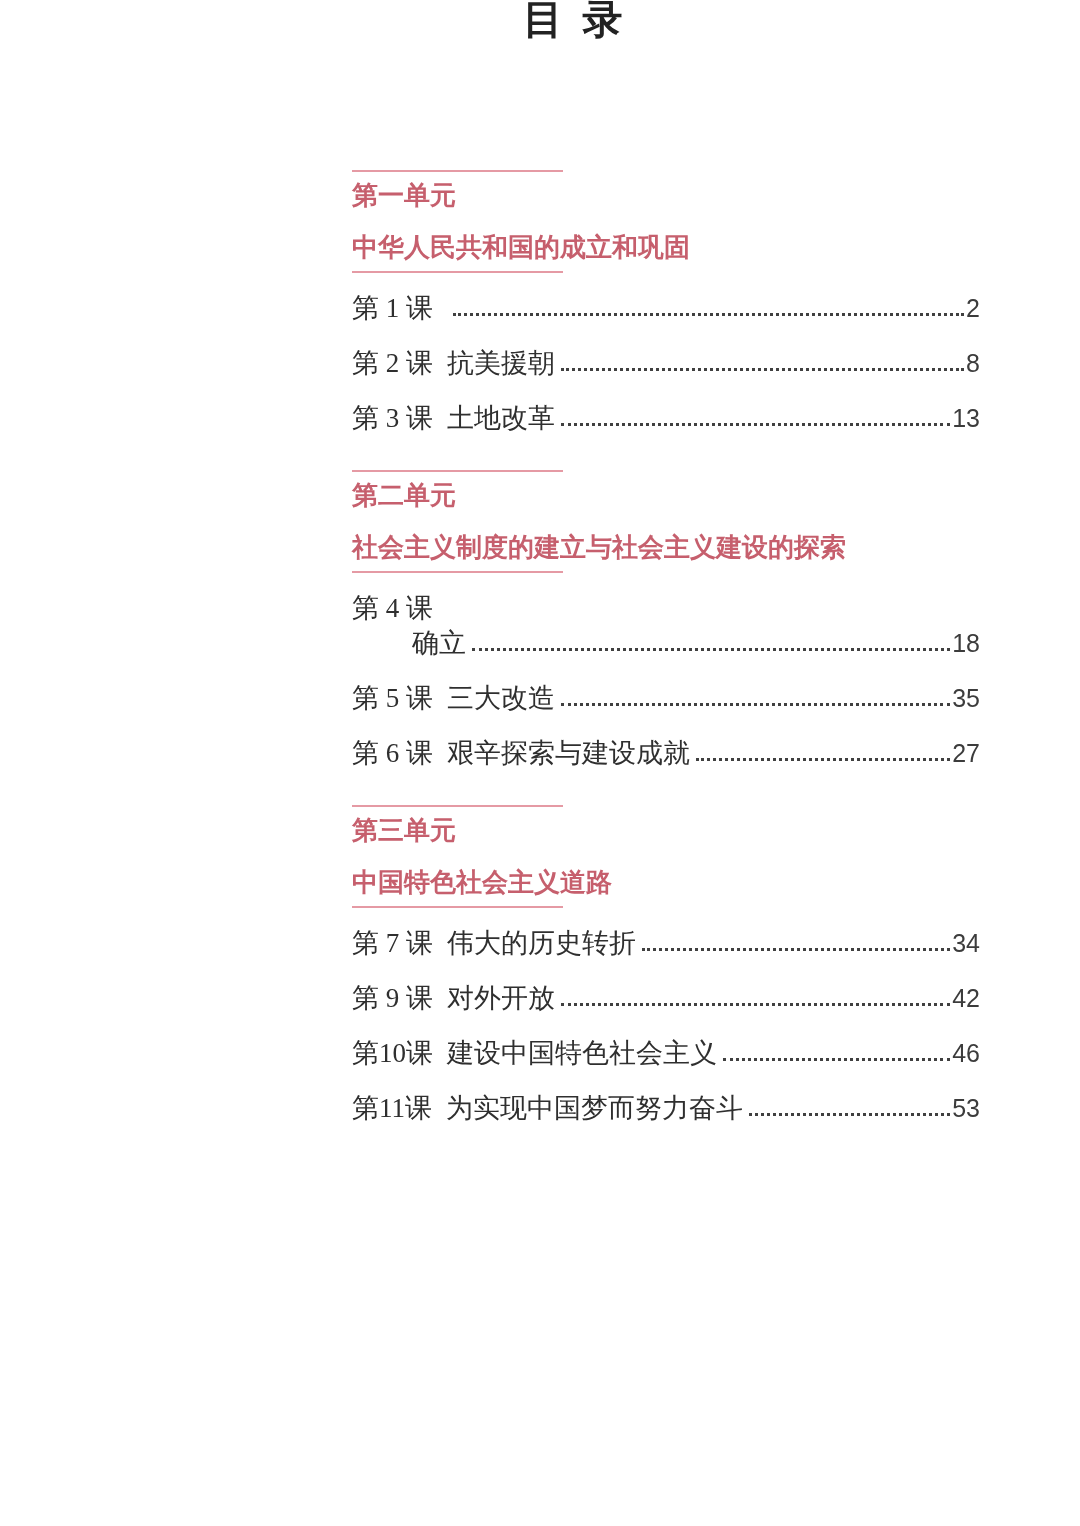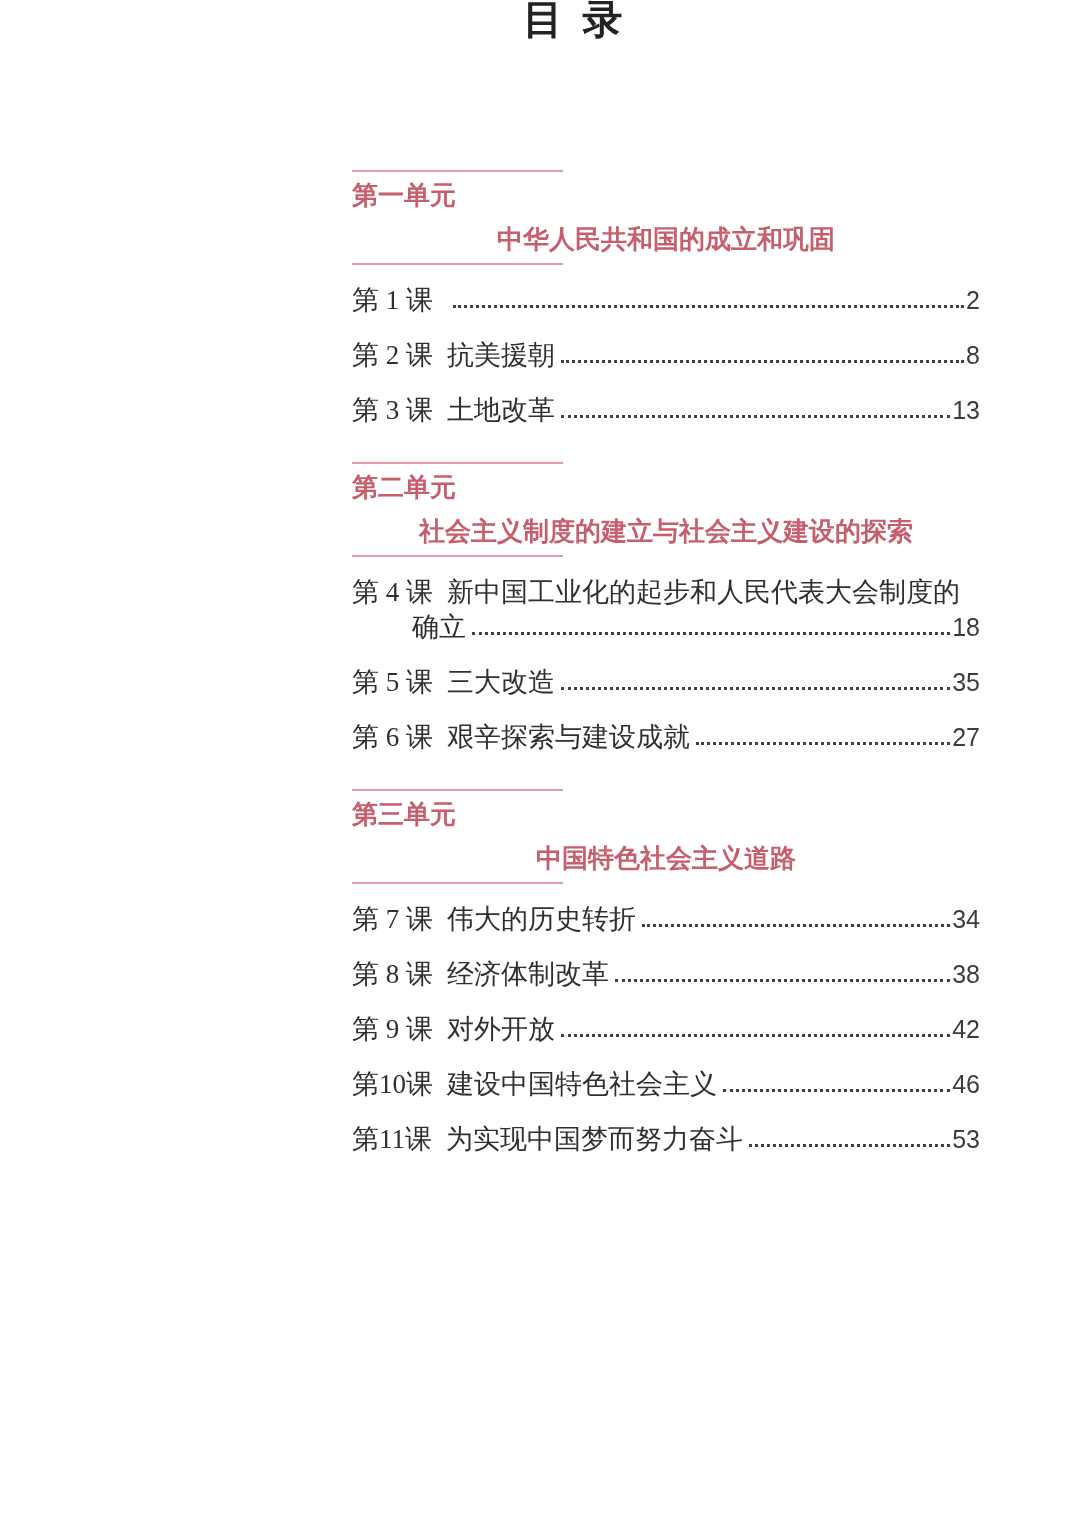--- a/index.html
+++ b/index.html
@@ -38,28 +38,27 @@
   }
   .unit-number {
     margin-top: 9px;
     font-family: "Liberation Sans", sans-serif;
     font-weight: bold;
     font-size: 26px;
     line-height: 28px;
     color: var(--accent-text);
   }
   .unit-title {
-    margin-top: 16px;
+    margin-top: 24px;
     font-family: "Liberation Sans", sans-serif;
     font-weight: bold;
     font-size: 26px;
     line-height: 28px;
     color: var(--accent-text);
     white-space: nowrap;
-    text-align: center;
   }
   .rule.bottom { margin-top: 10px; }
   .lessons { margin-top: 0; }
   .lesson, .lesson-row {
     display: flex;
     align-items: flex-end;
     font-size: 27px;
     line-height: 28px;
     color: var(--body-text);
   }
@@ -118,21 +117,20 @@
 
   <section class="unit">
     <div class="rule top"></div>
     <div class="unit-number">第二单元</div>
     <div class="unit-title">社会主义制度的建立与社会主义建设的探索</div>
     <div class="rule bottom"></div>
     <div class="lessons">
   <div class="lesson-group">
     <div class="lesson-row row1">
       <span class="lesson-label">第 4 课</span>
-      <span class="lesson-title">新中国工业化的起步和人民代表大会制度的</span>
     </div>
     <div class="lesson-row row2">
       <span class="lesson-title cont">确立</span>
       <span class="dots"></span>
       <span class="lesson-page">18</span>
     </div>
   </div>
 
   <div class="lesson">
     <span class="lesson-label">第 5 课</span>
@@ -156,26 +154,20 @@
     <div class="unit-title">中国特色社会主义道路</div>
     <div class="rule bottom"></div>
     <div class="lessons">
   <div class="lesson">
     <span class="lesson-label">第 7 课</span>
     <span class="lesson-title">伟大的历史转折</span>
     <span class="dots"></span>
     <span class="lesson-page">34</span>
   </div>
 
-  <div class="lesson">
-    <span class="lesson-label">第 8 课</span>
-    <span class="lesson-title">经济体制改革</span>
-    <span class="dots"></span>
-    <span class="lesson-page">38</span>
-  </div>
 
   <div class="lesson">
     <span class="lesson-label">第 9 课</span>
     <span class="lesson-title">对外开放</span>
     <span class="dots"></span>
     <span class="lesson-page">42</span>
   </div>
 
   <div class="lesson">
     <span class="lesson-label">第10课</span>

